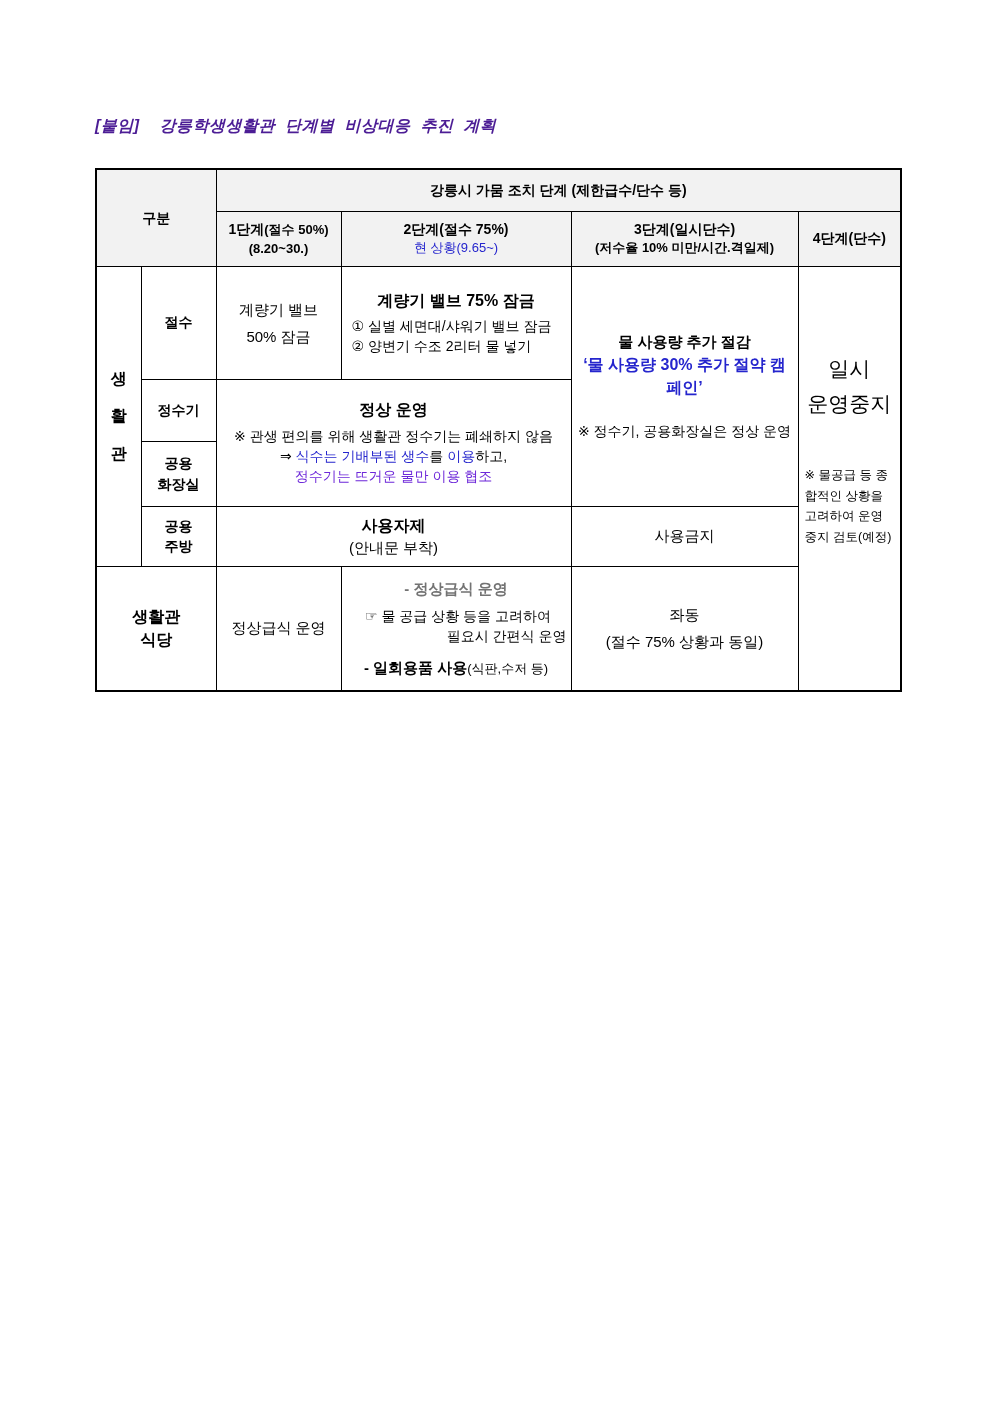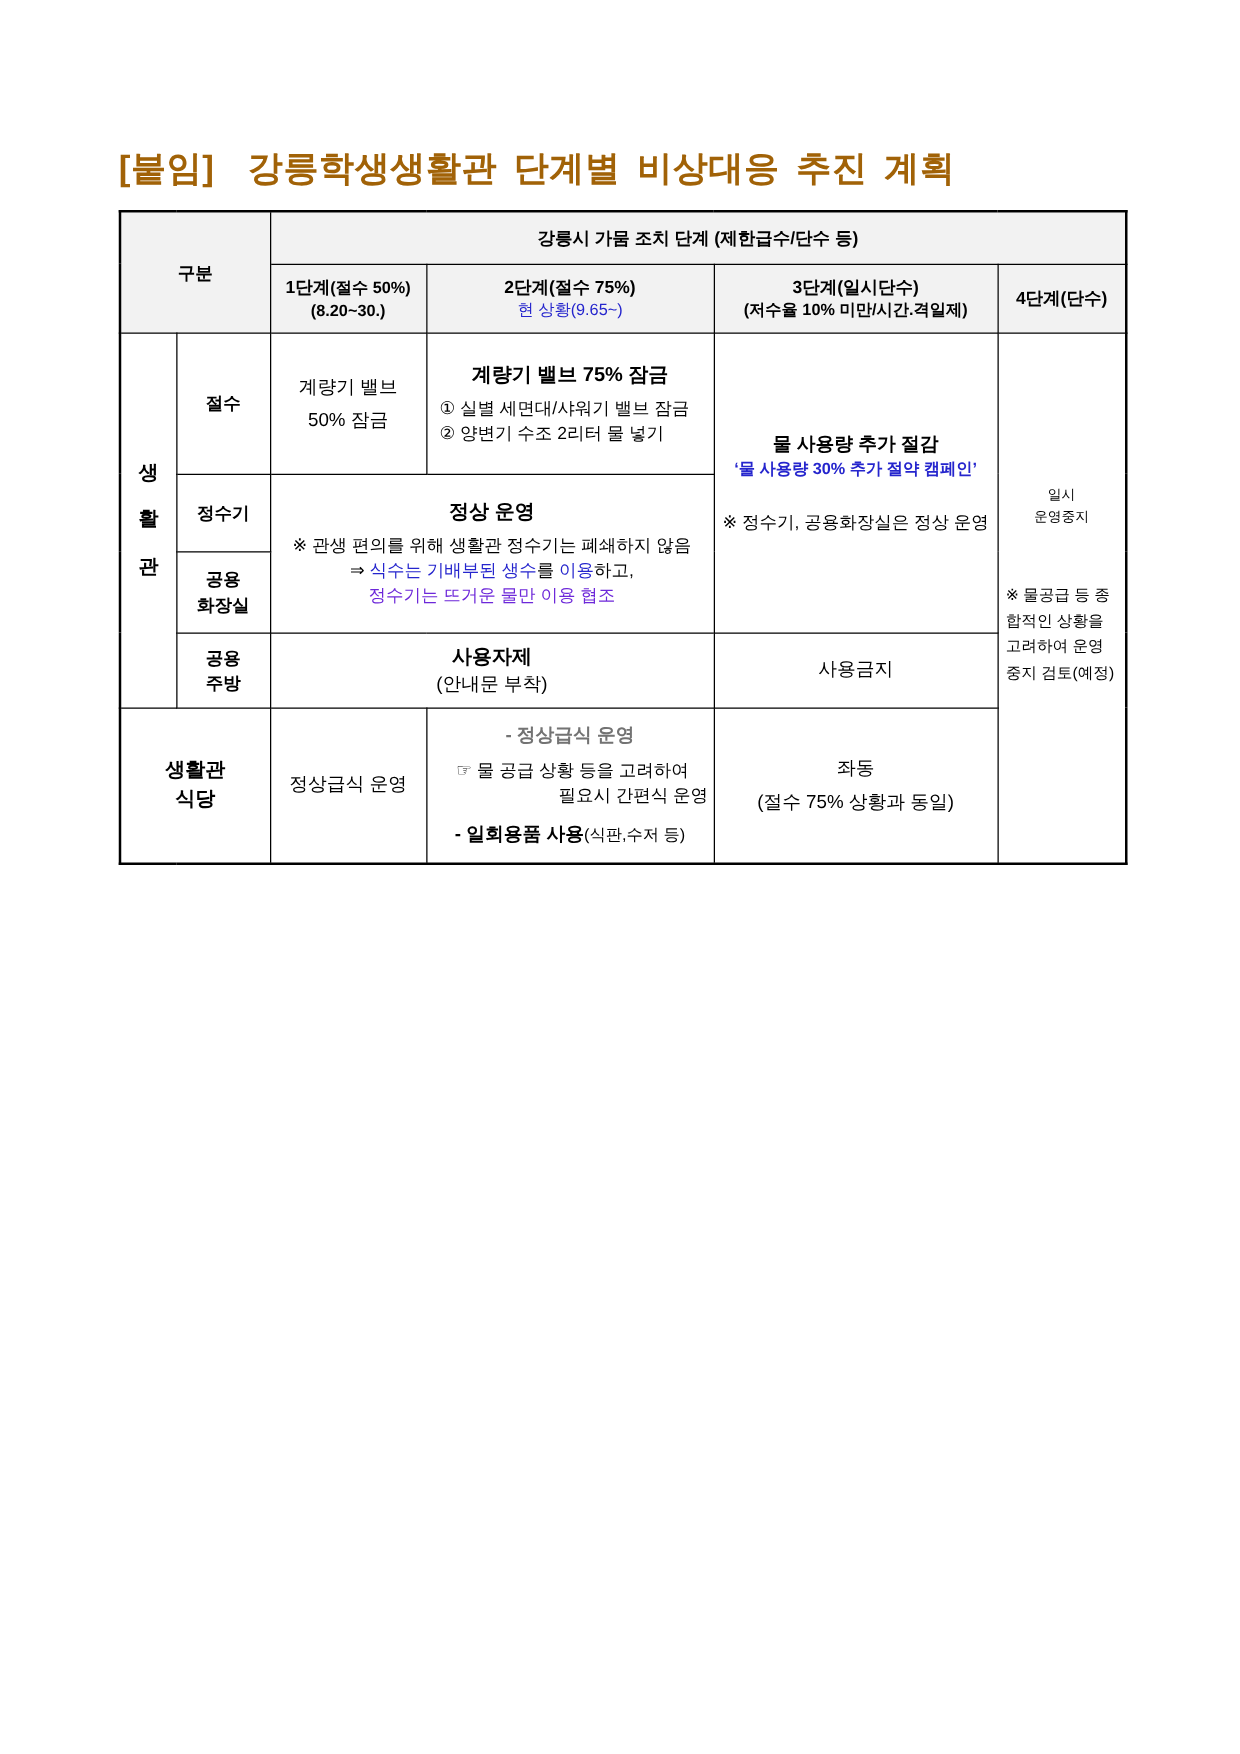--- a/index.html
+++ b/index.html
@@ -2,22 +2,22 @@
 <html><head>
 <meta charset="utf-8">
 <style>
   html,body{margin:0;padding:0;}
   body{
     width:992px;height:1403px;background:#ffffff;position:relative;
     font-family:"Liberation Sans","DejaVu Sans",sans-serif;color:#000;
   }
   .doc-title{
     position:absolute;left:95px;top:116px;
-    font-size:28px;font-weight:bold;color:#a16207;
-    white-space:pre;letter-spacing:.5px;word-spacing:5px;
+    font-size:16px;font-weight:bold;color:#4c1d95;
+    white-space:pre;letter-spacing:.5px;word-spacing:5px;font-style:italic;
   }
   table.plan{
     position:absolute;left:95px;top:168px;width:805px;
     border-collapse:collapse;table-layout:fixed;
     border:2px solid #000;
   }
   table.plan td{
     border:1px solid #000;text-align:center;vertical-align:middle;
     padding:2px 4px;font-size:14px;line-height:1.45;overflow:hidden;
   }
@@ -37,21 +37,21 @@
   .tred{color:#6d28d9;}
   .lbl{font-weight:bold;font-size:15px;line-height:1.6;}
   .vlabel{
     width:1.15em;margin:0 auto;word-break:break-all;
     font-weight:bold;font-size:16px;line-height:2.35;
   }
   .cell-title{font-weight:bold;font-size:16px;margin-bottom:4px;}
   .left-list{text-align:left;padding-left:6px;}
   .left-list div{white-space:nowrap;}
   .s3-note{margin-top:22px;}
-  .s4-top{font-size:11px;line-height:1.7;margin-top:118px;font-family:Liberation Serif, serif;}
+  .s4-top{font-size:21px;line-height:1.7;margin-top:83px;font-family:Liberation Serif, serif;}
   .s4-note{font-size:12.5px;text-align:left;margin-top:42px;line-height:1.65;padding:0 2px;}
   .dining2{text-align:left;padding-left:10px;}
   .dining2 .i1{font-weight:bold;font-size:15px;color:#737373;margin-bottom:6px;}
   .dining2 .i2a{padding-left:4px;}
   .dining2 .i2b{padding-left:22px;margin-bottom:10px;text-align:right;}
   .dining2 .i3{font-weight:bold;font-size:15px;white-space:nowrap;}
   .dining2 .i3 .reg{font-weight:normal;font-size:13px;}
 </style>
 </head>
 <body>
@@ -113,21 +113,21 @@
     </td>
     <td>
       <div class="cell-title">계량기 밸브 75% 잠금</div>
       <div class="left-list">
         <div>① 실별 세면대/샤워기 밸브 잠금</div>
         <div>② 양변기 수조 2리터 물 넣기</div>
       </div>
     </td>
     <td rowspan="3">
       <div class="b" style="font-size:15px">물 사용량 추가 절감</div>
-      <div class="b tblue" style="font-size:13px">‘물 사용량 30% 추가 절약 캠페인’</div>
+      <div class="b tblue" style="font-size:16px">‘물 사용량 30% 추가 절약 캠페인’</div>
       <div class="s3-note">※ 정수기, 공용화장실은 정상 운영</div>
     </td>
     <td rowspan="5" style="vertical-align:top">
       <div class="s4-top">
         <div>일시</div>
         <div>운영중지</div>
       </div>
       <div class="s4-note">※ 물공급 등 종합적인 상황을 고려하여 운영 중지 검토(예정)</div>
     </td>
   </tr>

